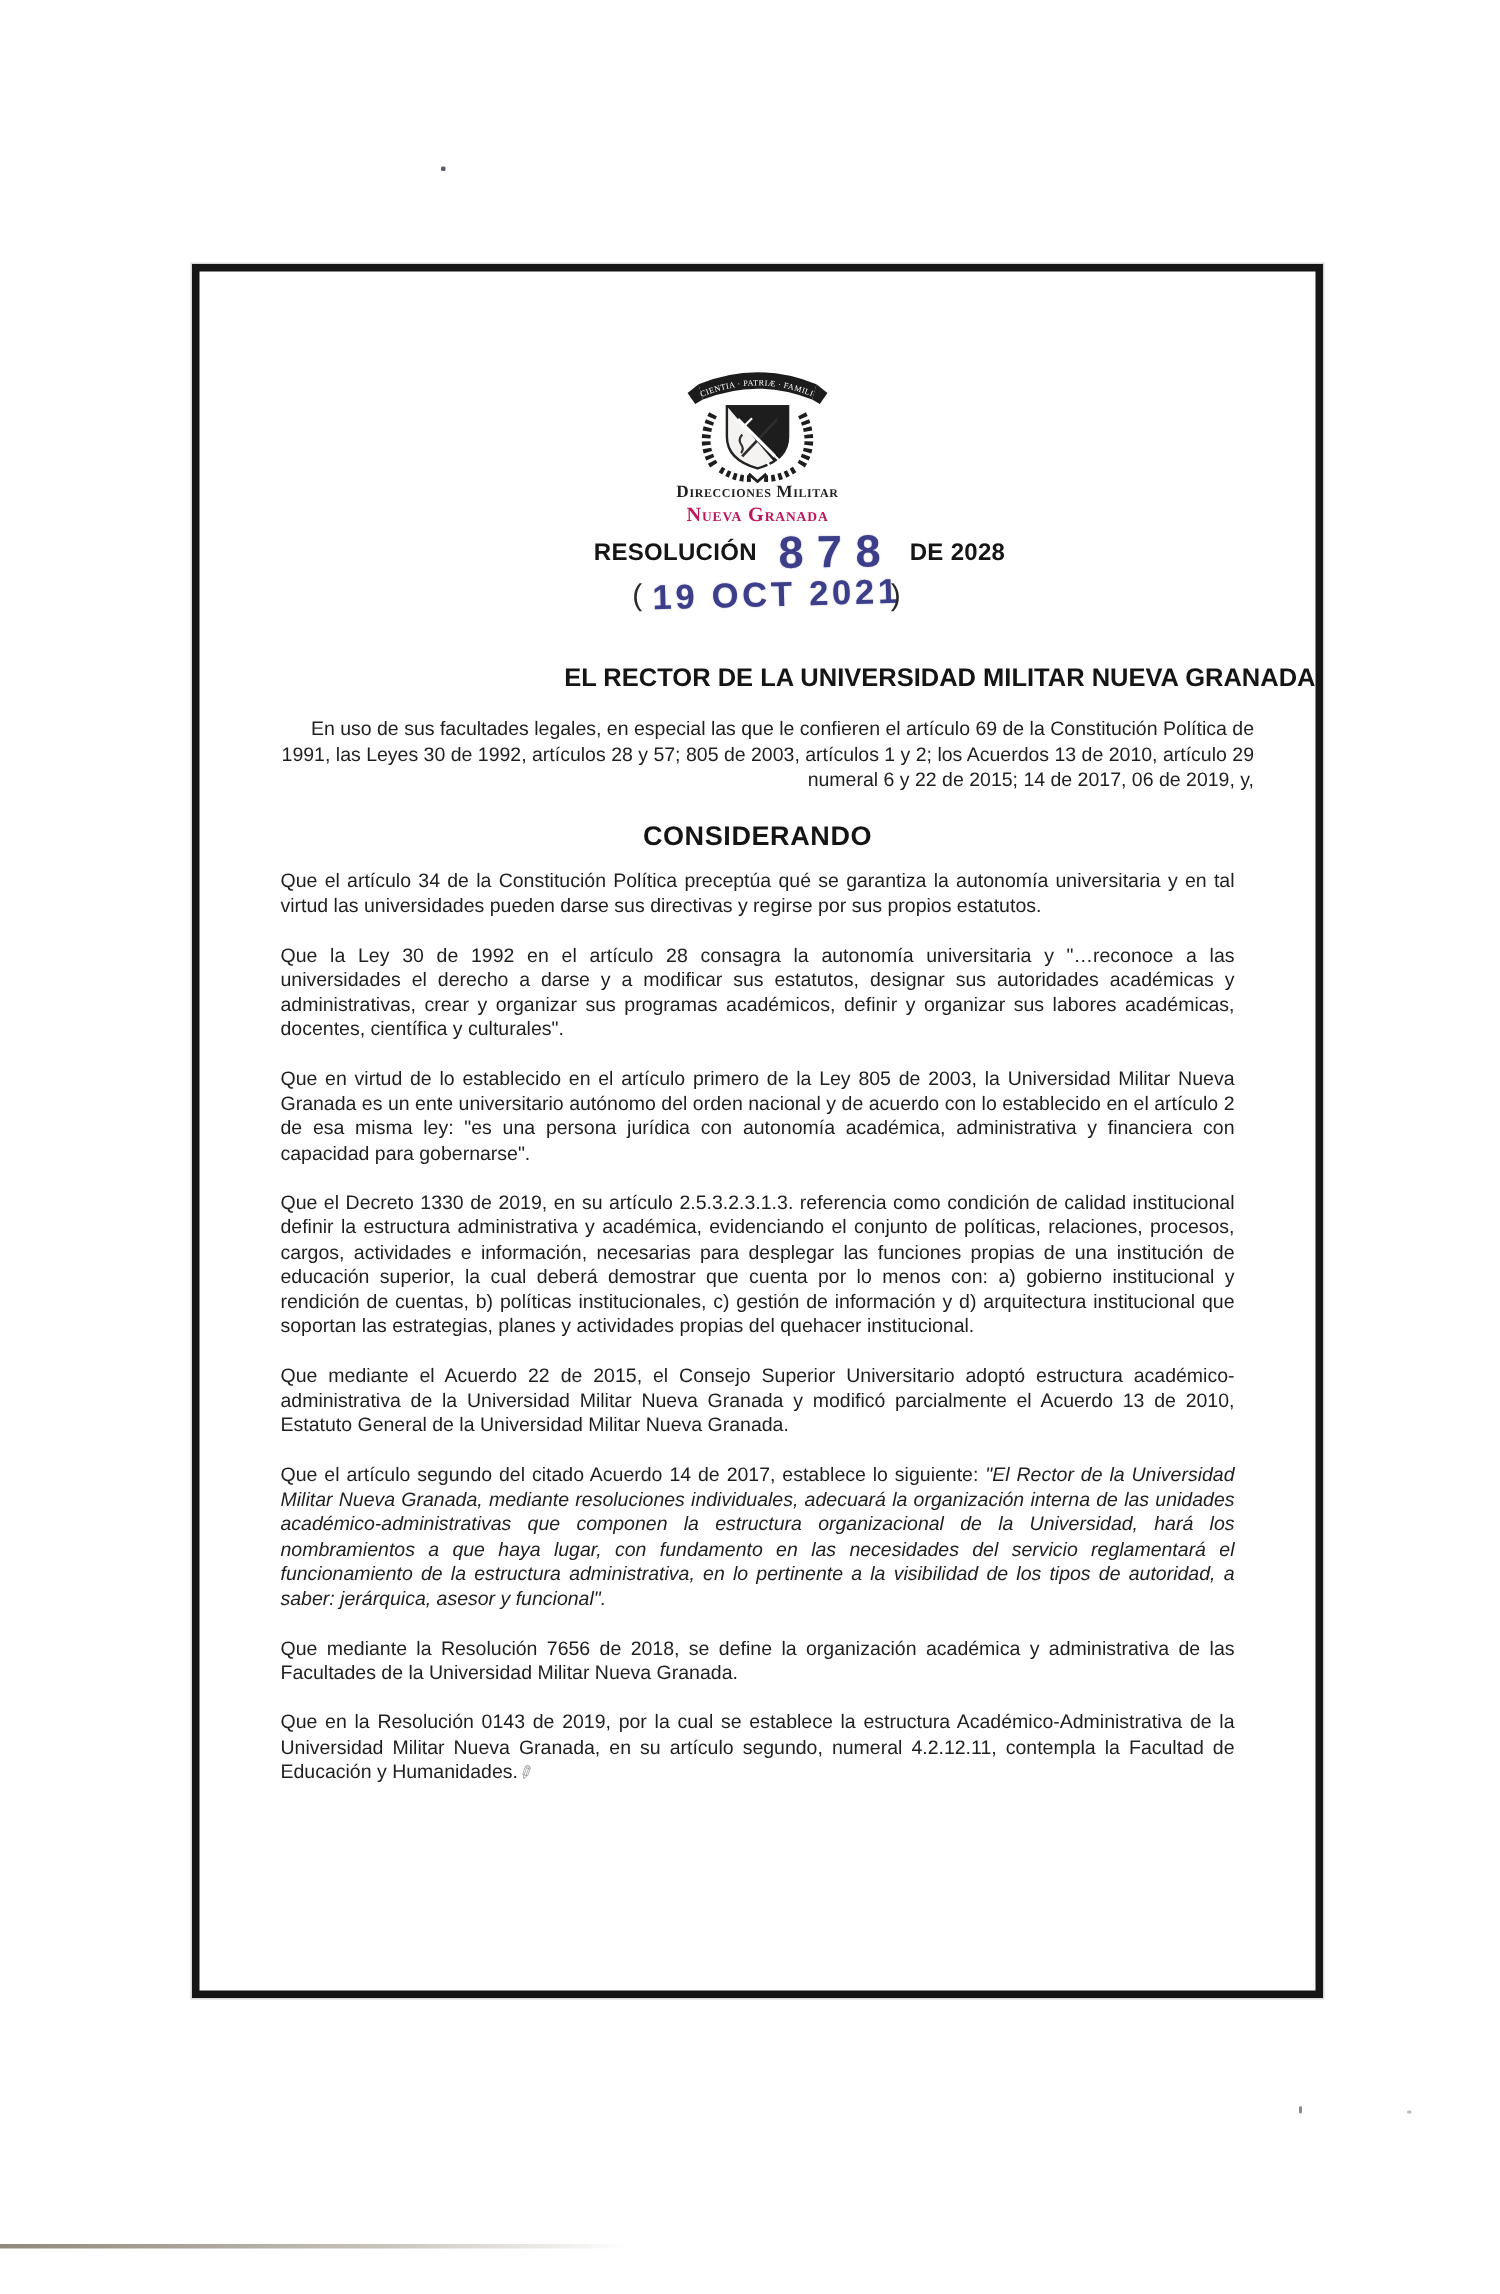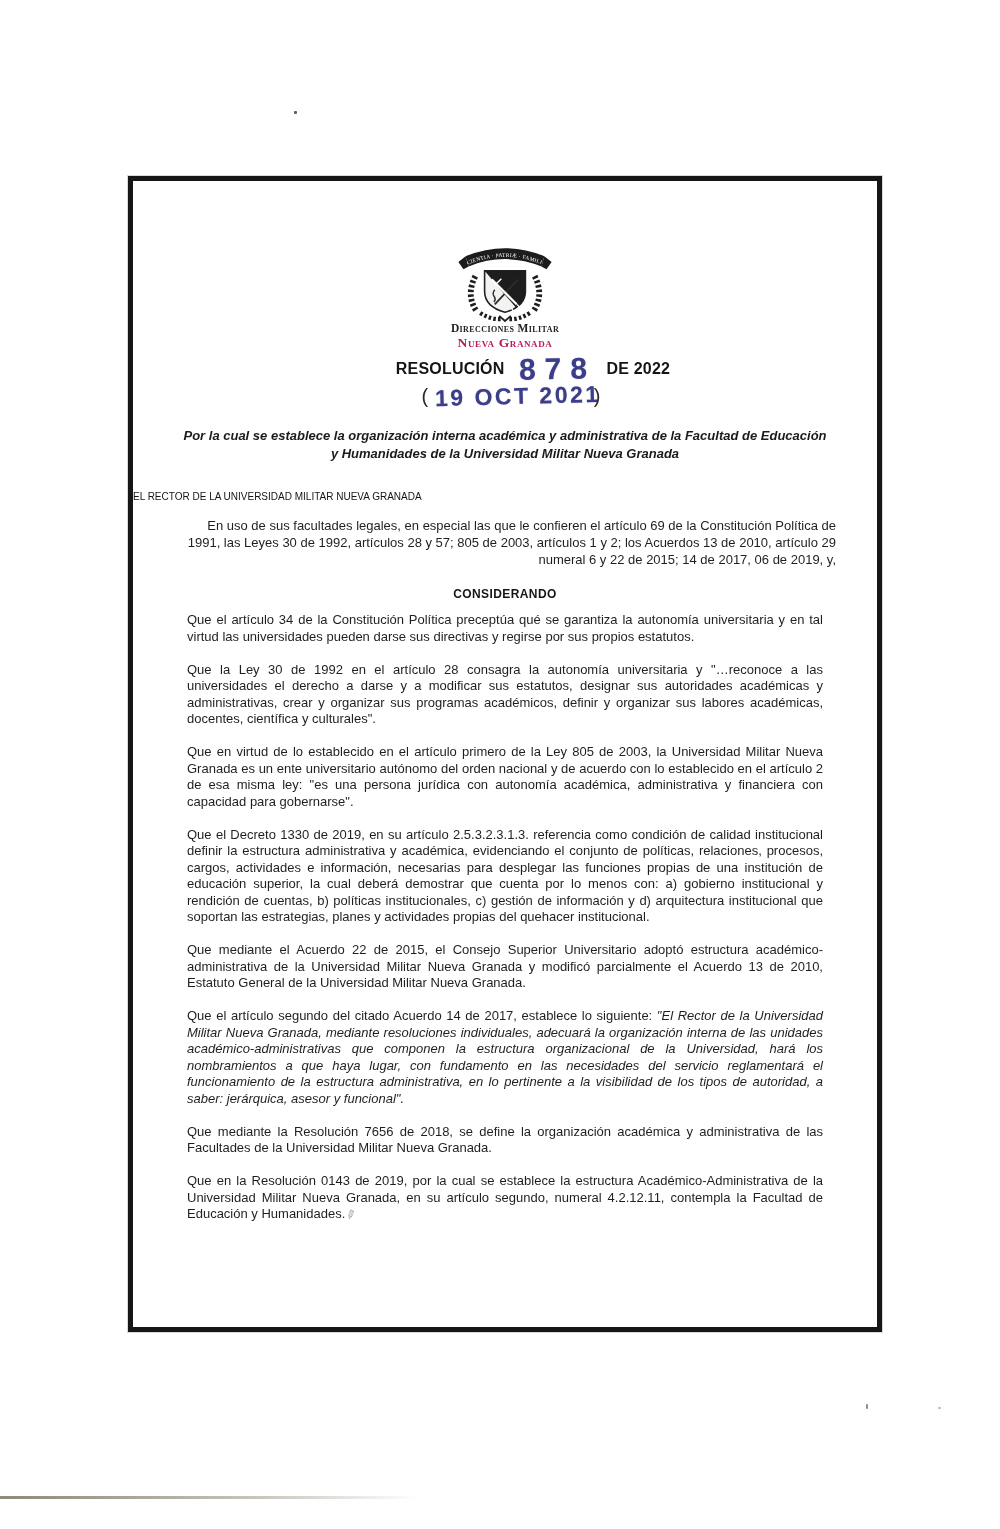--- a/index.html
+++ b/index.html
@@ -31,23 +31,23 @@
   .paren{font-size:20px;font-weight:400;color:#2a2a2a;vertical-align:1px;}
   .paren.close{margin-left:-13px;position:relative;z-index:1;}
   .date-blue{
     display:inline-block;font-weight:700;font-size:23px;color:#3d3e8a;
     letter-spacing:2.5px;transform:rotate(-1.5deg);margin:0 2px;
     text-shadow:0 0 1px rgba(61,62,138,.5);
   }
   
   .title{margin:14px auto 0;width:650px;font-size:13px;line-height:18px;
          font-weight:700;font-style:italic;text-align:center;color:#1b1b1b;}
-  .issuer{margin-top:28px;text-align:left;font-weight:400;font-size:10px;color:#151515;}
+  .issuer{margin-top:28px;text-align:right;font-weight:700;font-size:17px;color:#151515;}
   .preamble{margin:16px auto 0;width:662px;font-size:13px;line-height:16.8px;text-align:right;}
-  .considerando{margin-top:19px;text-align:center;font-weight:700;font-size:12px;letter-spacing:.4px;color:#151515;}
+  .considerando{margin-top:19px;text-align:center;font-weight:700;font-size:18px;letter-spacing:.4px;color:#151515;}
   .paras{width:636px;margin:11px auto 0;font-size:13px;line-height:16.5px;}
   .paras p{margin:0 0 16.5px;text-align:justify;text-justify:inter-word;}
   .paras p.last{margin-bottom:0;}
   .it{font-style:italic;}
   .pen{display:inline-block;color:#9b9b9b;font-size:12px;transform:rotate(64deg) translateY(1px);margin-left:1px;}
   
   .scanline{position:absolute;left:0;top:1496px;width:432px;height:3px;
             background:linear-gradient(to right,#8f897c 0%,#aaa49a 30%,#c9c5bd 60%,rgba(201,197,189,0) 97%);}
   .speck{position:absolute;border-radius:1px;}
   .sp1{left:294px;top:111px;width:3px;height:3px;background:#5c5c6e;}
@@ -104,30 +104,29 @@
           </g>
         </g>
       </svg>
       <div class="univ1">Direcciones Militar</div>
       <div class="univ2">Nueva Granada</div>
     </div>
 
     <div class="res-line">
       <span class="res-label">RESOLUCIÓN</span>
       <span class="res-num">878</span>
-      <span class="res-year">DE 2022</span>
+      <span class="res-year">DE 2028</span>
     </div>
 
     <div class="date-line">
       <span class="paren">(</span>
       <span class="date-blue">19 OCT 2021</span>
       <span class="paren close">)</span>
     </div>
 
-    <div class="title">Por la cual se establece la organización interna académica y administrativa de la Facultad de Educación y Humanidades de la Universidad Militar Nueva Granada</div>
 
     <div class="issuer">EL RECTOR DE LA UNIVERSIDAD MILITAR NUEVA GRANADA</div>
 
     <div class="preamble">En uso de sus facultades legales, en especial las que le confieren el artículo 69 de la Constitución Política de 1991, las Leyes 30 de 1992, artículos 28 y 57; 805 de 2003, artículos 1 y 2; los Acuerdos 13 de 2010, artículo 29 numeral 6 y 22 de 2015; 14 de 2017, 06 de 2019, y,</div>
 
     <div class="considerando">CONSIDERANDO</div>
 
     <div class="paras">
       <p>Que el artículo 34 de la Constitución Política preceptúa qué se garantiza la autonomía universitaria y en tal virtud las universidades pueden darse sus directivas y regirse por sus propios estatutos.</p>
       <p>Que la Ley 30 de 1992 en el artículo 28 consagra la autonomía universitaria y "…reconoce a las universidades el derecho a darse y a modificar sus estatutos, designar sus autoridades académicas y administrativas, crear y organizar sus programas académicos, definir y organizar sus labores académicas, docentes, científica y culturales".</p>

